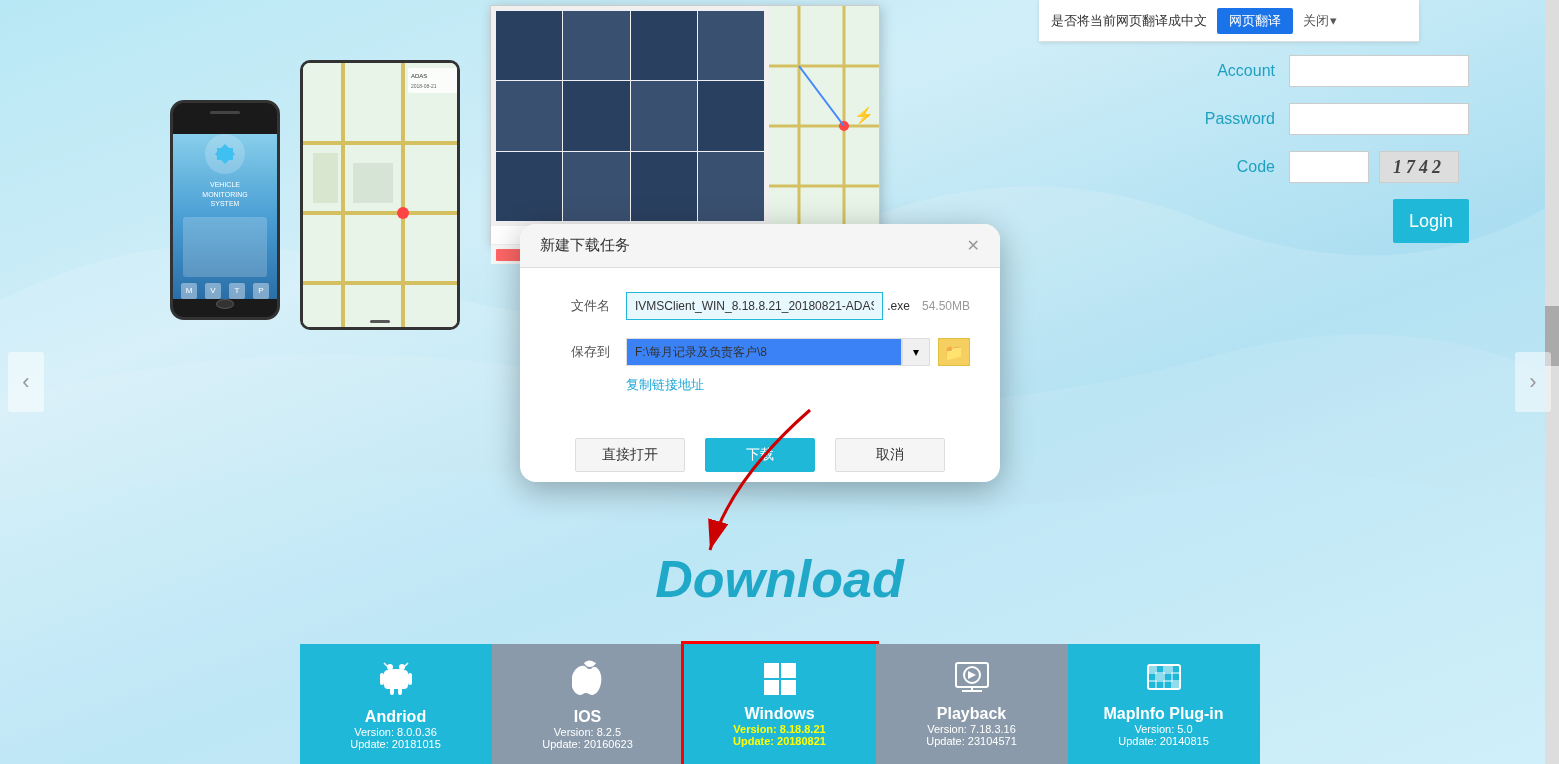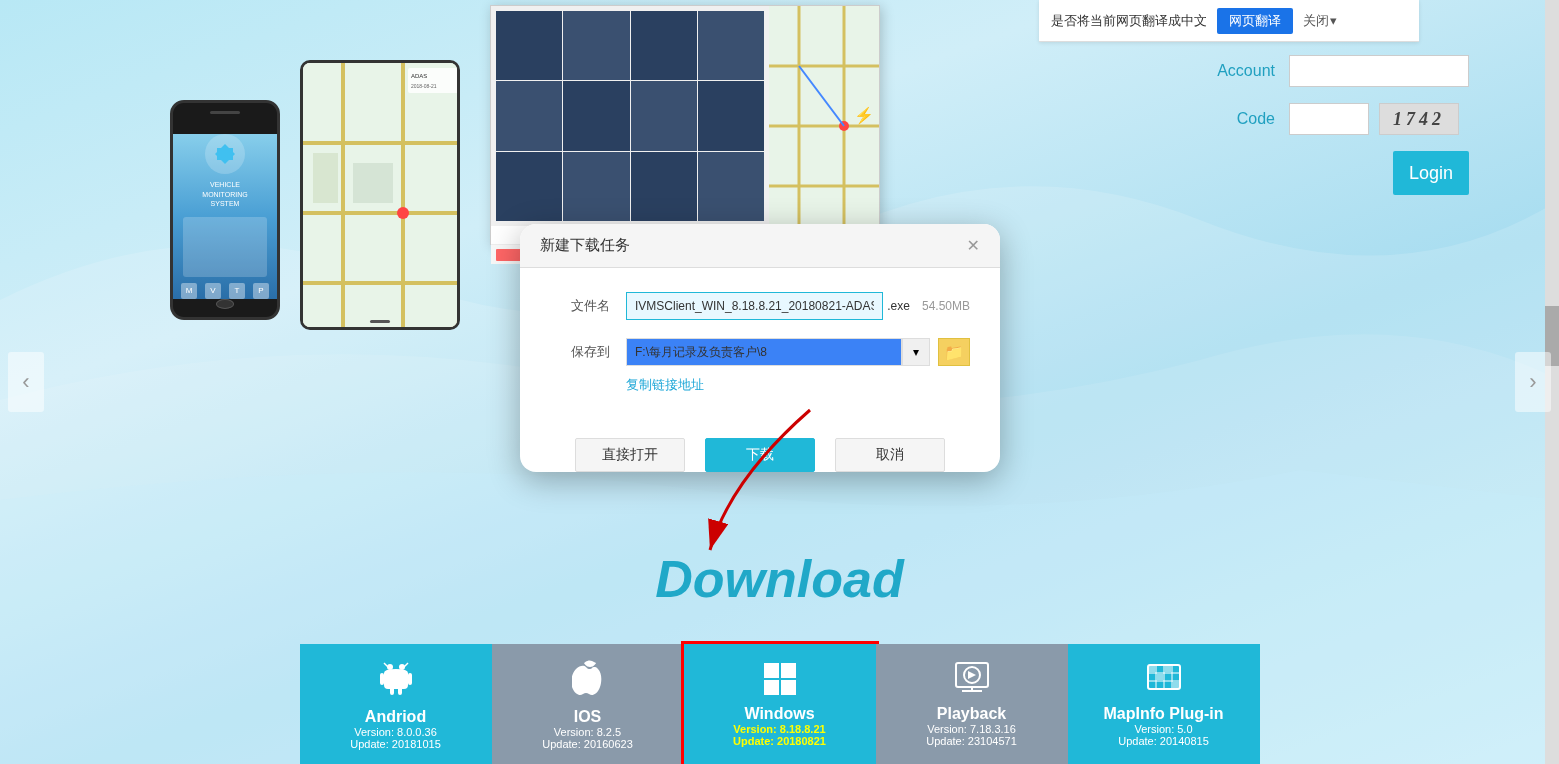--- a/index.html
+++ b/index.html
@@ -351,20 +351,21 @@
       font-size: 13px;
       cursor: pointer;
       margin-left: 76px;
       margin-bottom: 20px;
     }
     .modal-footer {
       display: flex;
       align-items: center;
       justify-content: center;
       gap: 20px;
+      padding-bottom: 10px;
     }
     .modal-btn {
       width: 110px;
       height: 34px;
       border: 1px solid #ddd;
       background: #f5f5f5;
       font-size: 14px;
       color: #333;
       cursor: pointer;
       border-radius: 2px;
@@ -508,20 +509,24 @@
     </div>
   </div>
 
   <div style="position:absolute;right:90px;top:55px;">
 
     <div class="login-row">
       <label class="login-label">Account</label>
       <input class="login-input" type="text" style="width: 180px;">
     </div>
 
+    <div class="login-row">
+      <label class="login-label">Password</label>
+      <input class="login-input" type="password" style="width: 180px;">
+    </div>
 
     <div class="code-row">
       <label class="code-label">Code</label>
       <input class="code-input" type="text" style="">
       <div class="captcha-img">1742</div>
     </div>
 
     <div style="margin-left:104px;">
       <button class="login-btn">Login</button>
     </div>

